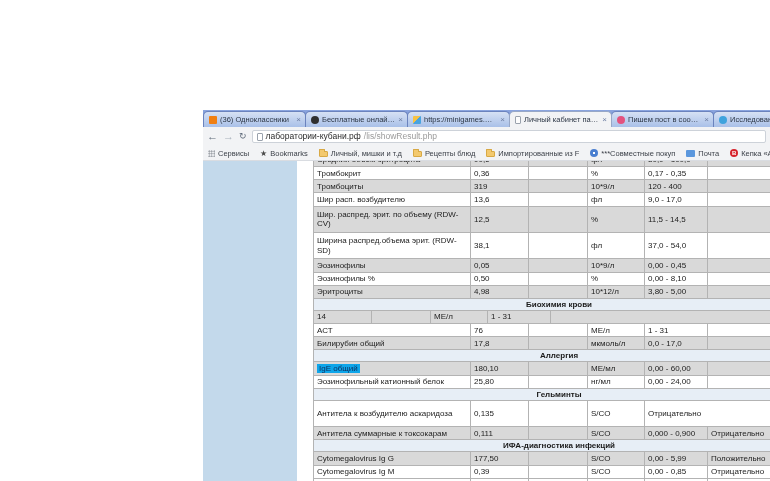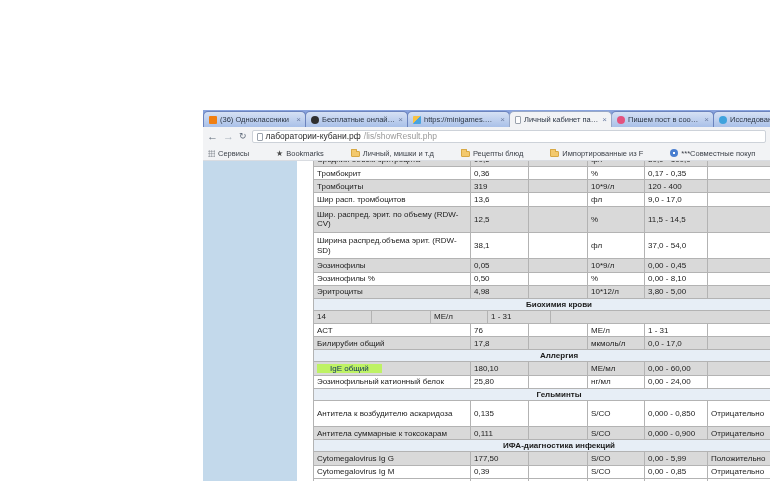--- a/index.html
+++ b/index.html
@@ -35,21 +35,21 @@
   .navbtn { font-size:11px; color:#5f6b7a; line-height:1; }
   .navbtn.fwd { color:#aab2bc; }
   .navbtn.rel { font-size:9px; }
   .addressbar { flex:1; height:13px; background:#fff; border:1px solid #cdd2d9; border-radius:2px;
     display:flex; align-items:center; padding:0 4px; gap:3px; font-size:8.5px; line-height:1; }
   .doc-ic { width:6px; height:8px; border:1px solid #9aa2ad; border-radius:1px; background:#fff; flex:none; }
   .url-domain { color:#2b2b2b; white-space:nowrap; }
   .url-path { color:#9a9a9a; white-space:nowrap; }
 
   
-  .bookmarks { height:15px; background:#f2f3f5; display:flex; align-items:center; padding:0 5px; gap:27px;
+  .bookmarks { height:15px; background:#f2f3f5; display:flex; align-items:center; padding:0 5px; gap:11px;
     border-bottom:1px solid #d9dce1; font-size:7.5px; color:#3a3f47; overflow:hidden; }
   .bm { display:flex; align-items:center; gap:3px; white-space:nowrap; flex:none; }
   .bi { flex:none; }
   .bi-apps { width:7px; height:7px; background-image:radial-gradient(#8a8f96 0.8px,transparent 0.9px); background-size:2.5px 2.5px; }
   .bi-star::after { content:"★"; font-size:8px; color:#4a4a4a; line-height:1; }
   .bi-folder { width:9px; height:6px; background:#f3c96e; border:1px solid #d8a945; border-radius:1px; position:relative; margin-top:2px; }
   .bi-folder::before { content:""; position:absolute; top:-3px; left:-1px; width:4px; height:2px;
     background:#f3c96e; border:1px solid #d8a945; border-bottom:none; border-radius:1px 1px 0 0; }
   .bi-eye { width:8px; height:8px; border-radius:50%; background:radial-gradient(circle,#fff 0 1px,#4a7fd0 1.2px); }
   .bi-mail { width:9px; height:7px; background:#5b97dd; border-radius:1px; }
@@ -66,21 +66,21 @@
   .trow { display:flex; height:13.2px; border-bottom:1px solid #b3b3b3; font-size:8px; color:#222; background:#fff; }
   .trow.g { background:#d9d9d9; }
   .trow.dbl { height:26.4px; }
   .cell { border-right:1px solid #b3b3b3; padding:0 3px; display:flex; align-items:center; overflow:hidden; line-height:1.15; }
   .c-name { flex:0 0 157px; } .c-val { flex:0 0 58px; } .c-blank { flex:0 0 59px; }
   .c-unit { flex:0 0 57px; } .c-range { flex:0 0 63px; } .c-res { flex:1 0 97px; border-right:none; }
   .sec { height:12px; display:flex; align-items:center; justify-content:center; background:#e7eef6;
     border-bottom:1px solid #b3b3b3; font-size:8px; font-weight:bold; color:#1b1b1b; }
   .cliptop { height:6px; overflow:hidden; position:relative; }
   .cliptop .trow { position:absolute; bottom:0; left:0; right:0; }
-  .sel { background:#bef264; color:#0d2e5e; padding:0 13px;text-align:right; }
+  .sel { background:#0ea5e9; color:#0d2e5e; padding:0 2px;text-align:right; }
 </style>
 </head>
 <body>
 
 <div class="window">
 
   <div class="tabstrip">
       <div class="tab">
         <span class="fv fv-ok"></span>
         <span class="ttl">(36) Одноклассники</span>
@@ -182,21 +182,21 @@
         </div>
         <div class="trow g">
           <div class="cell c-name">Тромбоциты</div>
           <div class="cell c-val">319</div>
           <div class="cell c-blank"></div>
           <div class="cell c-unit">10*9/л</div>
           <div class="cell c-range">120 - 400</div>
           <div class="cell c-res"></div>
         </div>
         <div class="trow w">
-          <div class="cell c-name">Шир расп. тромбоцитов</div>
+          <div class="cell c-name">Шир расп. возбудителю</div>
           <div class="cell c-val">13,6</div>
           <div class="cell c-blank"></div>
           <div class="cell c-unit">фл</div>
           <div class="cell c-range">9,0 - 17,0</div>
           <div class="cell c-res"></div>
         </div>
         <div class="trow g dbl">
           <div class="cell c-name">Шир. распред. эрит. по объему (RDW-CV)</div>
           <div class="cell c-val">12,5</div>
           <div class="cell c-blank"></div>
@@ -278,21 +278,20 @@
           <div class="cell c-unit">нг/мл</div>
           <div class="cell c-range">0,00 - 24,00</div>
           <div class="cell c-res"></div>
         </div>
         <div class="sec">Гельминты</div>
         <div class="trow w dbl">
           <div class="cell c-name">Антитела к возбудителю аскаридоза</div>
           <div class="cell c-val">0,135</div>
           <div class="cell c-blank"></div>
           <div class="cell c-unit">S/CO</div>
-          <div class="cell c-range">0,000 - 0,850</div>
           <div class="cell c-res">Отрицательно</div>
         </div>
         <div class="trow g">
           <div class="cell c-name">Антитела суммарные к токсокарам</div>
           <div class="cell c-val">0,111</div>
           <div class="cell c-blank"></div>
           <div class="cell c-unit">S/CO</div>
           <div class="cell c-range">0,000 - 0,900</div>
           <div class="cell c-res">Отрицательно</div>
         </div>

